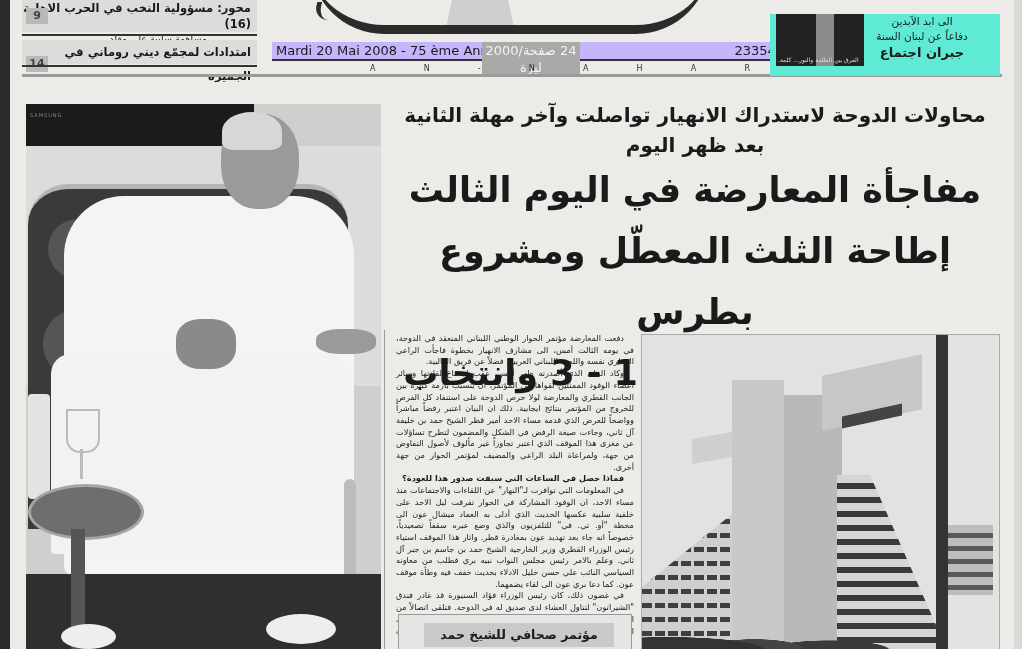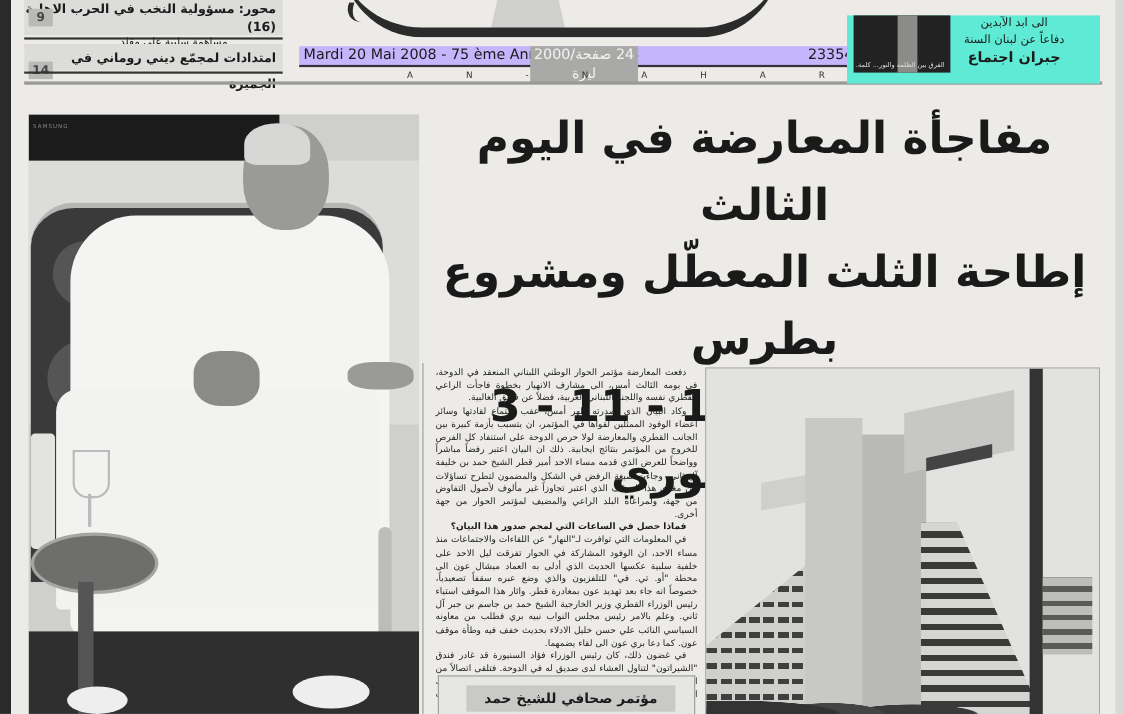--- a/index.html
+++ b/index.html
@@ -36,21 +36,21 @@
   .promo-photo .scarf{position:absolute;left:40px;top:0;width:18px;height:52px;background:#8b8b89;}
   .promo-photo .cap{position:absolute;left:2px;bottom:3px;font-size:6px;color:#ddd;direction:rtl;white-space:nowrap;}
   .promo-text{position:absolute;right:14px;top:0;width:128px;direction:rtl;text-align:center;}
   .promo-text .l1{font-size:10.5px;line-height:14px;}
   .promo-text .l2{font-size:10.5px;line-height:16px;}
   .promo-text .l3{font-size:13px;font-weight:bold;line-height:18px;}
 
   
   .headlines{position:absolute;left:388px;top:96px;width:614px;direction:rtl;text-align:center;}
   .kicker{font-size:20px;font-weight:bold;line-height:30px;margin-top:4px;}
-  .hl{font-size:40px;font-weight:bold;line-height:61px;letter-spacing:-0.5px;}
+  .hl{font-size:35px;font-weight:bold;line-height:61px;letter-spacing:-0.5px;}
 
   
   .photo-main{position:absolute;left:26px;top:104px;width:355px;height:545px;background:#cfcfcd;overflow:hidden;}
   .pm-tv{position:absolute;left:0;top:0;width:228px;height:42px;background:#1b1b1b;}
   .pm-tv span{position:absolute;left:4px;top:8px;color:#888;font-size:5px;letter-spacing:1px;}
   .pm-wall{position:absolute;left:0;top:42px;width:355px;height:240px;background:#dcdcda;}
   .pm-chair{position:absolute;left:2px;top:80px;width:320px;height:340px;background:#3a3a3a;border-radius:40px 40px 0 0;border-top:5px solid #b5b5b3;}
   .pm-pattern{position:absolute;border-radius:50%;background:#555;}
   .pm-robe{position:absolute;left:38px;top:92px;width:290px;height:380px;background:#f4f4f2;border-radius:60px 60px 10px 10px;}
   .pm-robe-low{position:absolute;left:25px;top:250px;width:295px;height:200px;background:#f2f2f0;border-radius:20px 20px 4px 4px;}
@@ -138,20 +138,21 @@
       <div class="cap">الفرق بين الظلمة والنور... كلمة.</div>
     </div>
     <div class="promo-text">
       <div class="l1">الى ابد الآبدين</div>
       <div class="l2">دفاعاً عن لبنان السنة</div>
       <div class="l3">جبران اجتماع</div>
     </div>
   </div>
 
   <div class="headlines">
+    <div class="kicker">محاولات الدوحة لاستدراك الانهيار تواصلت وآخر مهلة الثانية بعد ظهر اليوم</div>
     <div class="hl">مفاجأة المعارضة في اليوم الثالث</div>
     <div class="hl">إطاحة الثلث المعطّل ومشروع بطرس</div>
     <div class="hl">صيغة لحكومة 16 - 11 - 3 وانتخاب فوري</div>
   </div>
 
   <div class="photo-main">
     <div class="pm-wall"></div>
     <div class="pm-tv">
         <span>SAMSUNG</span>
       </div>
@@ -174,21 +175,21 @@
     <div class="pm-table-leg"></div>
     <div class="pm-slipper1"></div>
     <div class="pm-slipper2"></div>
   </div>
 
   <div class="col-rule"></div>
 
   <div class="article">
     <p class="indent">دفعت المعارضة مؤتمر الحوار الوطني اللبناني المنعقد في الدوحة، في يومه الثالث أمس، الى مشارف الانهيار بخطوة فاجأت الراعي القطري نفسه واللجنة اللبناني العربية، فضلاً عن فريق الغالبية.</p>
     <p class="indent">وكاد البيان الذي أصدرته ظهر أمس، عقب اجتماع لقادتها وسائر اعضاء الوفود الممثلين لقواها في المؤتمر، ان يتسبب بأزمة كبيرة بين الجانب القطري والمعارضة لولا حرص الدوحة على استنفاد كل الفرص للخروج من المؤتمر بنتائج ايجابية. ذلك ان البيان اعتبر رفضاً مباشراً وواضحاً للعرض الذي قدمه مساء الاحد أمير قطر الشيخ حمد بن خليفة آل ثاني، وجاءت صيغة الرفض في الشكل والمضمون لتطرح تساؤلات عن مغزى هذا الموقف الذي اعتبر تجاوزاً غير مألوف لأصول التفاوض من جهة، ولمراعاة البلد الراعي والمضيف لمؤتمر الحوار من جهة أخرى.</p>
-    <p class="indent q">فماذا حصل في الساعات التي لمجم صدور هذا البيان؟</p>
+    <p class="indent q">فماذا حصل في الساعات التي سبقت صدور هذا للعودة؟</p>
     <p class="indent">في المعلومات التي توافرت لـ"النهار" عن اللقاءات والاجتماعات منذ مساء الاحد، ان الوفود المشاركة في الحوار تفرقت ليل الاحد على خلفية سلبية عكسها الحديث الذي أدلى به العماد ميشال عون الى محطة "أو. تي. في" للتلفزيون والذي وضع عبره سقفاً تصعيدياً، خصوصاً انه جاء بعد تهديد عون بمغادرة قطر. واثار هذا الموقف استياء رئيس الوزراء القطري وزير الخارجية الشيخ حمد بن جاسم بن جبر آل ثاني. وعلم بالامر رئيس مجلس النواب نبيه بري فطلب من معاونه السياسي النائب علي حسن خليل الادلاء بحديث خفف فيه وطأة موقف عون. كما دعا بري عون الى لقاء يضمهما.</p>
     <p class="indent"><span>في غضون ذلك، كان رئيس الوزراء فؤاد السنيورة قد غادر فندق "الشيراتون" لتناول العشاء لدى صديق له في الدوحة. فتلقى اتصالاً من الشيخ حمد الذي دعاه للعودة الى الفندق لأمر مهم. وعقد اثر ذلك اجتماع ضم الشيخ حمد والرئيسين بري والسنيورة والعماد عون والنائب</span> <span class="cont-tag">12</span></p>
   </div>
 
   <div class="sub-box">
     <div class="inner">مؤتمر صحافي للشيخ حمد وموسى اليوم</div>
   </div>
 
   <div class="photo-bldg">
     <div class="b-wing-left"></div>

